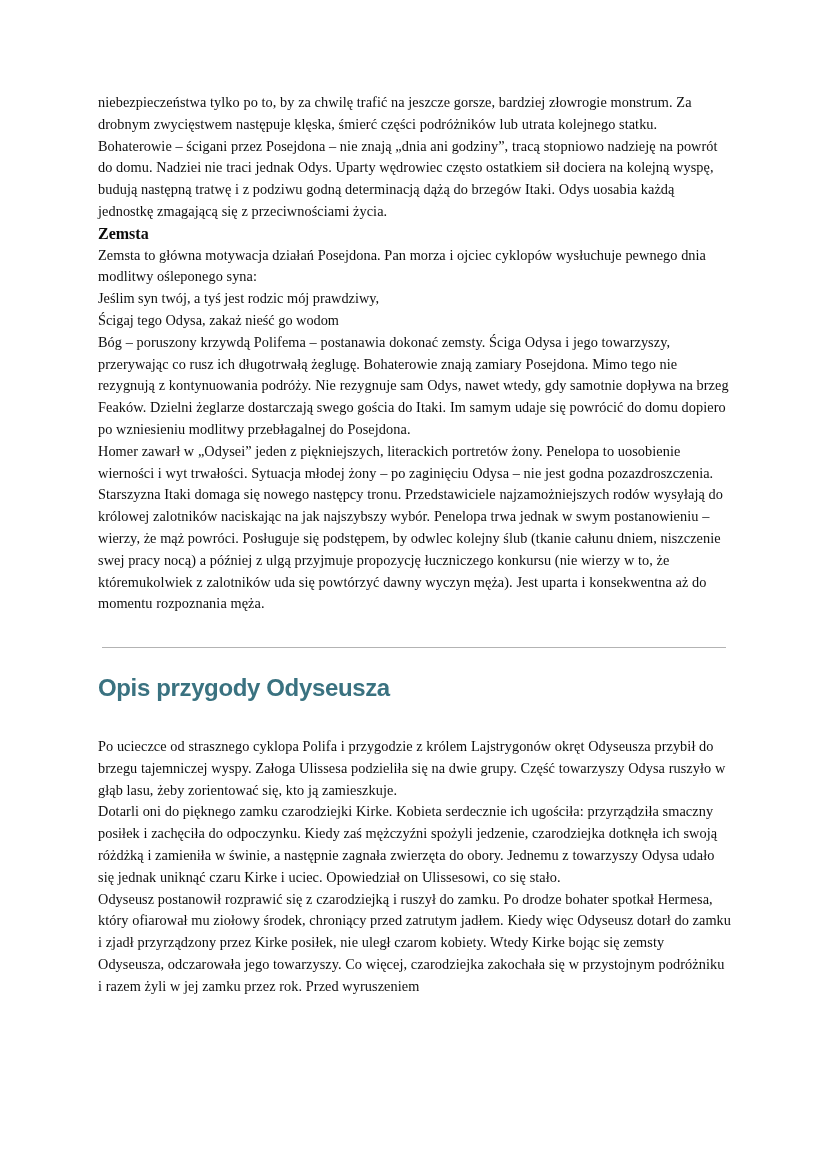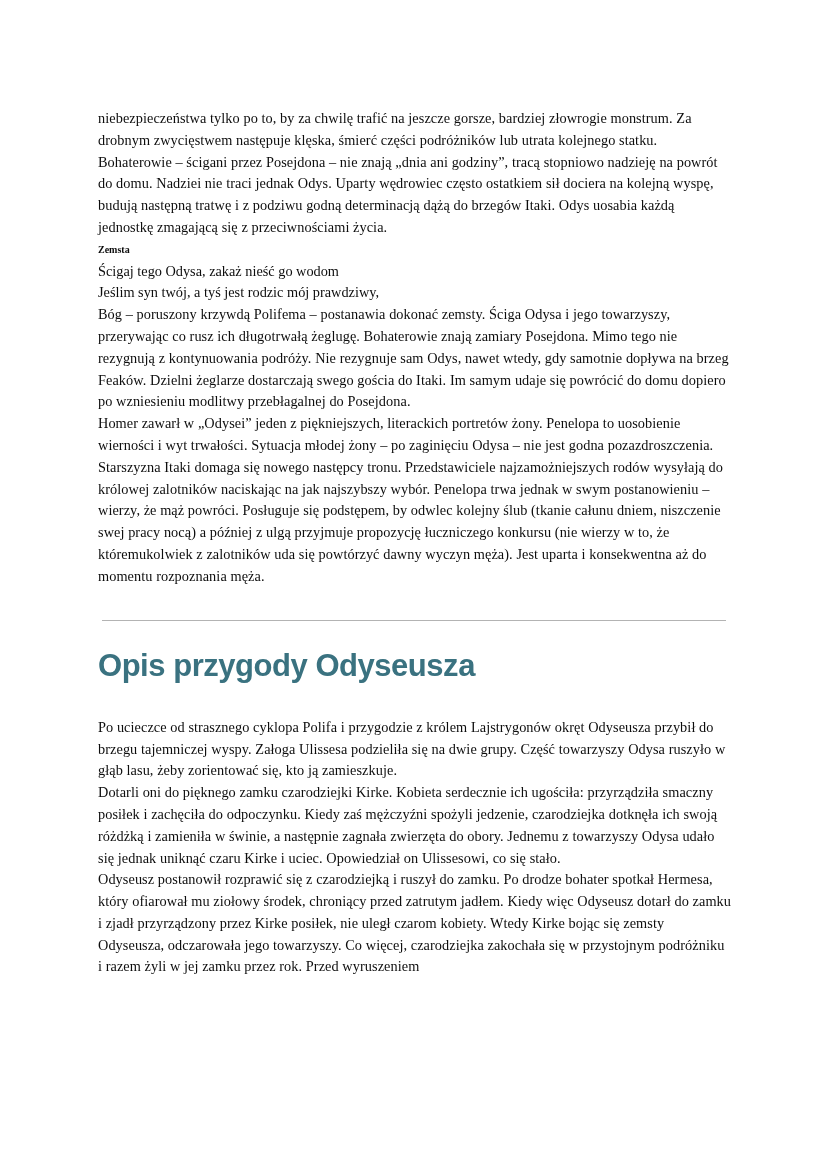--- a/index.html
+++ b/index.html
@@ -11,35 +11,35 @@
     position: relative;
     width: 828px;
     height: 1169px;
     background: #ffffff;
     overflow: hidden;
     box-sizing: border-box;
   }
   .content {
     position: absolute;
     left: 98px;
-    top: 108px;
+    top: 92px;
     width: 634px;
   }
   .body-text {
     font-family: "Liberation Serif", "DejaVu Serif", serif;
     font-size: 14.3px;
     line-height: 21.8px;
     color: #0d0d0d;
     text-align: left;
     margin: 0;
     letter-spacing: 0.005em;
   }
   .sub-heading {
     font-family: "Liberation Serif", "DejaVu Serif", serif;
-    font-size: 10px;
+    font-size: 16px;
     line-height: 21.8px;
     font-weight: bold;
     color: #0b0b0b;
     margin: 0;
   }
   .verse {
     font-family: "Liberation Serif", "DejaVu Serif", serif;
     font-size: 14.3px;
     line-height: 21.8px;
     color: #0d0d0d;
@@ -51,43 +51,44 @@
     border-top: 1.4px solid #b3b3b3;
     width: 624px;
     margin-left: 4px;
   }
   .divider-wrap {
     padding-top: 32px;
     padding-bottom: 0px;
   }
   .section-title {
     font-family: "Liberation Sans", "DejaVu Sans", sans-serif;
-    font-size: 31px;
+    font-size: 24px;
     font-weight: bold;
     color: #3a7280;
     margin: 0;
     padding-top: 26px;
     letter-spacing: -0.015em;
     line-height: 1.2;
   }
   .story-block {
     padding-top: 33px;
   }
 </style>
 </head>
 <body>
 
 <div class="page">
   <div class="content">
 
     <p class="body-text">niebezpieczeństwa tylko po to, by za chwilę trafić na jeszcze gorsze, bardziej złowrogie monstrum. Za drobnym zwycięstwem następuje klęska, śmierć części podróżników lub utrata kolejnego statku. Bohaterowie – ścigani przez Posejdona – nie znają „dnia ani godziny”, tracą stopniowo nadzieję na powrót do domu. Nadziei nie traci jednak Odys. Uparty wędrowiec często ostatkiem sił dociera na kolejną wyspę, budują następną tratwę i z podziwu godną determinacją dążą do brzegów Itaki. Odys uosabia każdą jednostkę zmagającą się z przeciwnościami życia.</p>
 
     <p class="sub-heading">Zemsta</p>
+    <p class="body-text">Zemsta to główna motywacja działań Posejdona. Pan morza i ojciec cyklopów wysłuchuje pewnego dnia modlitwy ośleponego syna:</p>
+    <p class="verse">Jeślim syn twój, a tyś jest rodzic mój prawdziwy,</p>
     <p class="verse">Ścigaj tego Odysa, zakaż nieść go wodom</p>
-    <p class="verse">Jeślim syn twój, a tyś jest rodzic mój prawdziwy,</p>
     <p class="body-text">Bóg – poruszony krzywdą Polifema – postanawia dokonać zemsty. Ściga Odysa i jego towarzyszy, przerywając co rusz ich długotrwałą żeglugę. Bohaterowie znają zamiary Posejdona. Mimo tego nie rezygnują z kontynuowania podróży. Nie rezygnuje sam Odys, nawet wtedy, gdy samotnie dopływa na brzeg Feaków. Dzielni żeglarze dostarczają swego gościa do Itaki. Im samym udaje się powrócić do domu dopiero po wzniesieniu modlitwy przebłagalnej do Posejdona.</p>
 
     <p class="body-text">Homer zawarł w „Odysei” jeden z piękniejszych, literackich portretów żony. Penelopa to uosobienie wierności i wyt trwałości. Sytuacja młodej żony – po zaginięciu Odysa – nie jest godna pozazdroszczenia. Starszyzna Itaki domaga się nowego następcy tronu. Przedstawiciele najzamożniejszych rodów wysyłają do królowej zalotników naciskając na jak najszybszy wybór. Penelopa trwa jednak w swym postanowieniu – wierzy, że mąż powróci. Posługuje się podstępem, by odwlec kolejny ślub (tkanie całunu dniem, niszczenie swej pracy nocą) a później z ulgą przyjmuje propozycję łuczniczego konkursu (nie wierzy w to, że któremukolwiek z zalotników uda się powtórzyć dawny wyczyn męża). Jest uparta i konsekwentna aż do momentu rozpoznania męża.</p>
 
     <div class="divider-wrap">
       <hr class="divider">
     </div>
 
     <h1 class="section-title">Opis przygody Odyseusza</h1>
 

